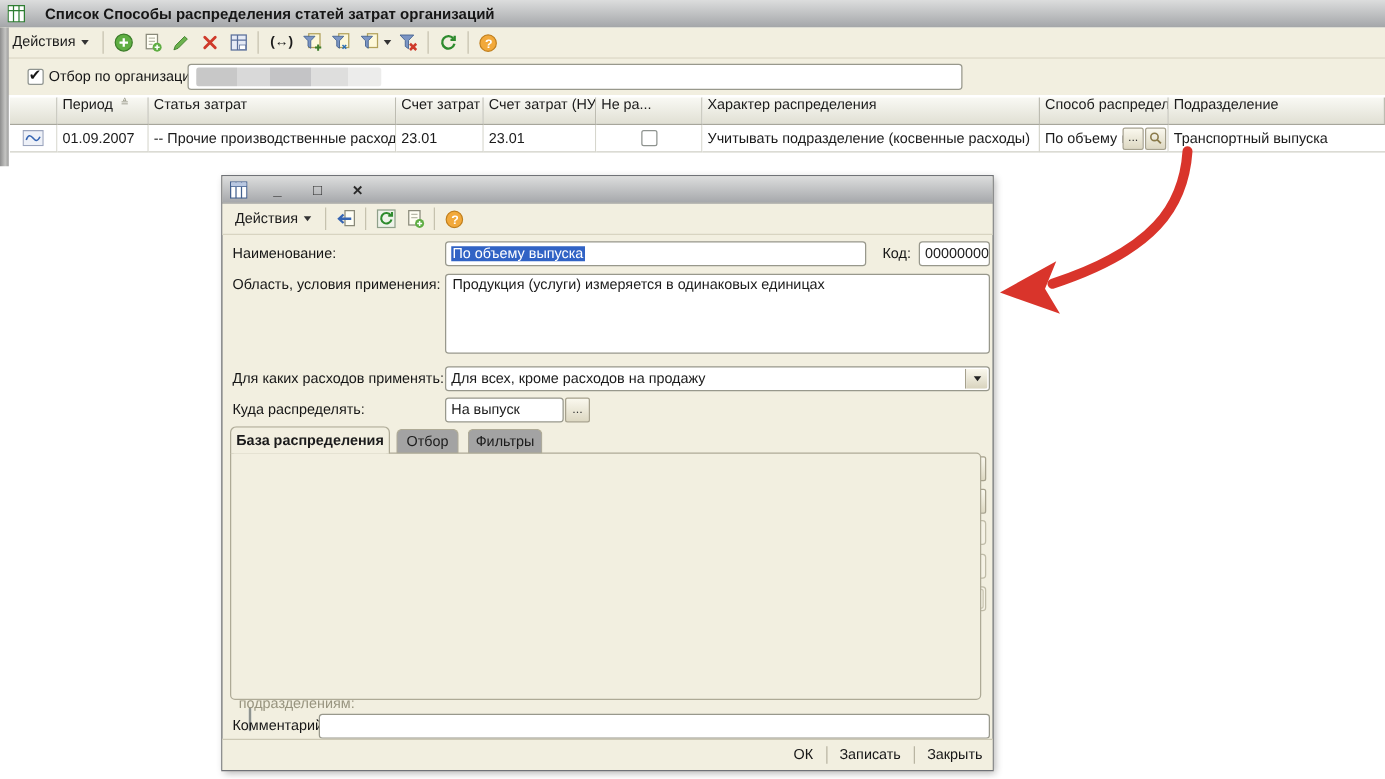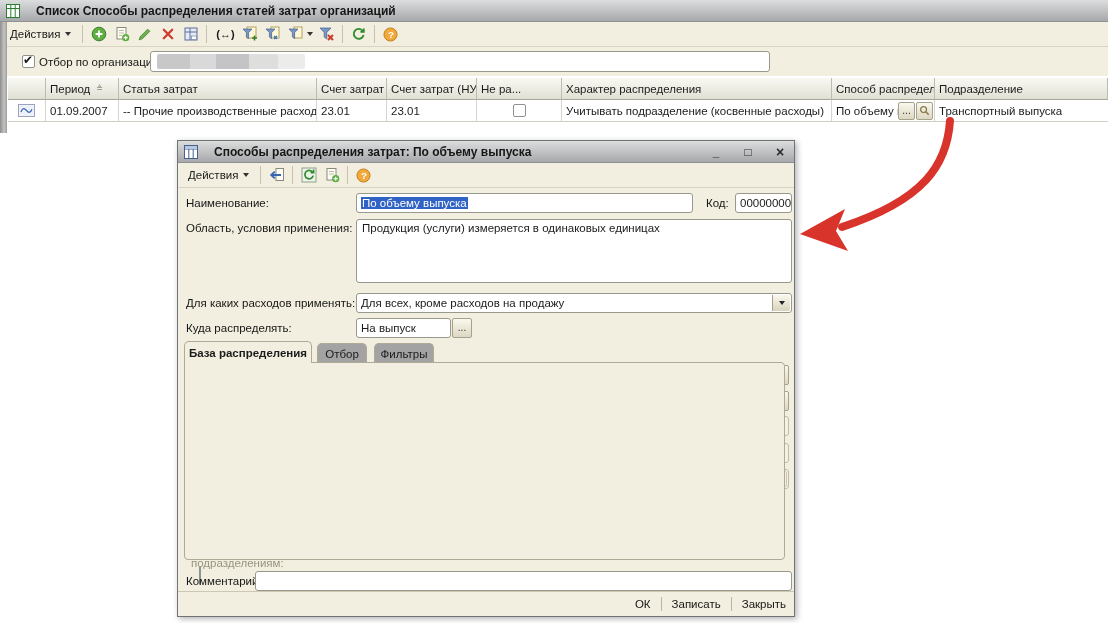--- a/index.html
+++ b/index.html
@@ -27,21 +27,21 @@
   
   .cb{width:13px;height:13px;background:#fff;border:1px solid #8e938f;border-radius:2px;box-sizing:border-box;position:relative;flex:none}
   .cb.checked::after{content:"✔";position:absolute;left:0;top:-3px;font-size:12px;color:#161616}
   .lbl{font-size:11.5px;color:#161616;white-space:nowrap}
   .dislbl{color:#98947f}
   
   .tab{position:absolute;height:20px;border:1px solid #aeaa96;border-bottom:none;border-radius:5px 5px 0 0;background:#a3a3a3;font-size:11.5px;display:flex;align-items:center;justify-content:center;box-sizing:border-box}
   .tab.active{background:#f2efe0;height:22px;z-index:4;font-weight:bold}
   .panel{border:1px solid #aeaa96;border-radius:0 4px 4px 4px;background:#f2efe0;z-index:2}
   
-  .th{background:linear-gradient(#f9f9f4,#e1e0d4);border-right:1px solid #bdbcb1;border-bottom:1px solid #a7a69b;font-size:11.5px;display:flex;align-items:center;padding:0 4px;box-sizing:border-box;white-space:nowrap;overflow:hidden}
+  .th{background:linear-gradient(#f9f9f4,#e1e0d4);border-right:1px solid #bdbcb1;border-bottom:1px solid #a7a69b;font-size:11.5px;display:flex;padding:0 4px;box-sizing:border-box;white-space:nowrap;overflow:hidden}
   .td{background:#fff;border-right:1px solid #d6d6cd;border-bottom:1px solid #cfcfc6;font-size:11.5px;display:flex;align-items:center;padding:0 4px;box-sizing:border-box;white-space:nowrap;overflow:hidden}
   .row{display:flex}
   
   .dialog{position:absolute;left:177px;top:140px;width:618px;height:477px;background:#f2efe0;border:1px solid #6f7277;box-shadow:2px 2px 6px rgba(0,0,0,.3);box-sizing:border-box;z-index:10}
   .btnbar{position:absolute;left:0;right:0;bottom:0;height:24px;border-top:1px solid #ccc8b4;display:flex;align-items:center;justify-content:flex-end;padding:0 6px;font-size:11.5px;background:#f2efe0}
   .fbtn{padding:0 10px;color:#161616;cursor:default}
   .fbtn.ok{font-weight:normal}
   .vsep{width:1px;height:14px;background:#b9b5a2}
   .leftframe{background:linear-gradient(90deg,#8e8e8e,#c4c4c2 60%,#9d9d9c)}
   .blob{height:15px;border-radius:2px;background:linear-gradient(90deg,#c8c8c8 0 22%,#d9d9d9 22% 40%,#c4c4c6 40% 62%,#dededd 62% 82%,#ececeb 82%)}
@@ -204,21 +204,20 @@
 
   <div class="dialog">
     <div class="titlebar" style="width:100%">
       <span>
         <svg width="14" height="14" viewBox="0 0 14 14">
             <rect x="0.5" y="0.5" width="13" height="13" fill="#fff" stroke="#44618f"></rect>
             <path d="M0.5 4 h13 M4.8 0.5 v13 M9.2 0.5 v13" stroke="#44618f" fill="none"></path>
             <rect x="1" y="1" width="12" height="3" fill="#b9c8e2"></rect>
           </svg>
       </span>
-      <span class="t" style="flex:1">Способы распределения затрат: По объему выпуска</span>
       <span class="wctl">_</span>
       <span class="wctl">□</span>
       <span class="wctl" style="font-size:14px">×</span>
     </div>
 
     <div class="toolbar" style="width:100%;height:25px">
       <div class="tbtn">
         <span>Действия</span>
         <span class="caret"></span>
       </div>

